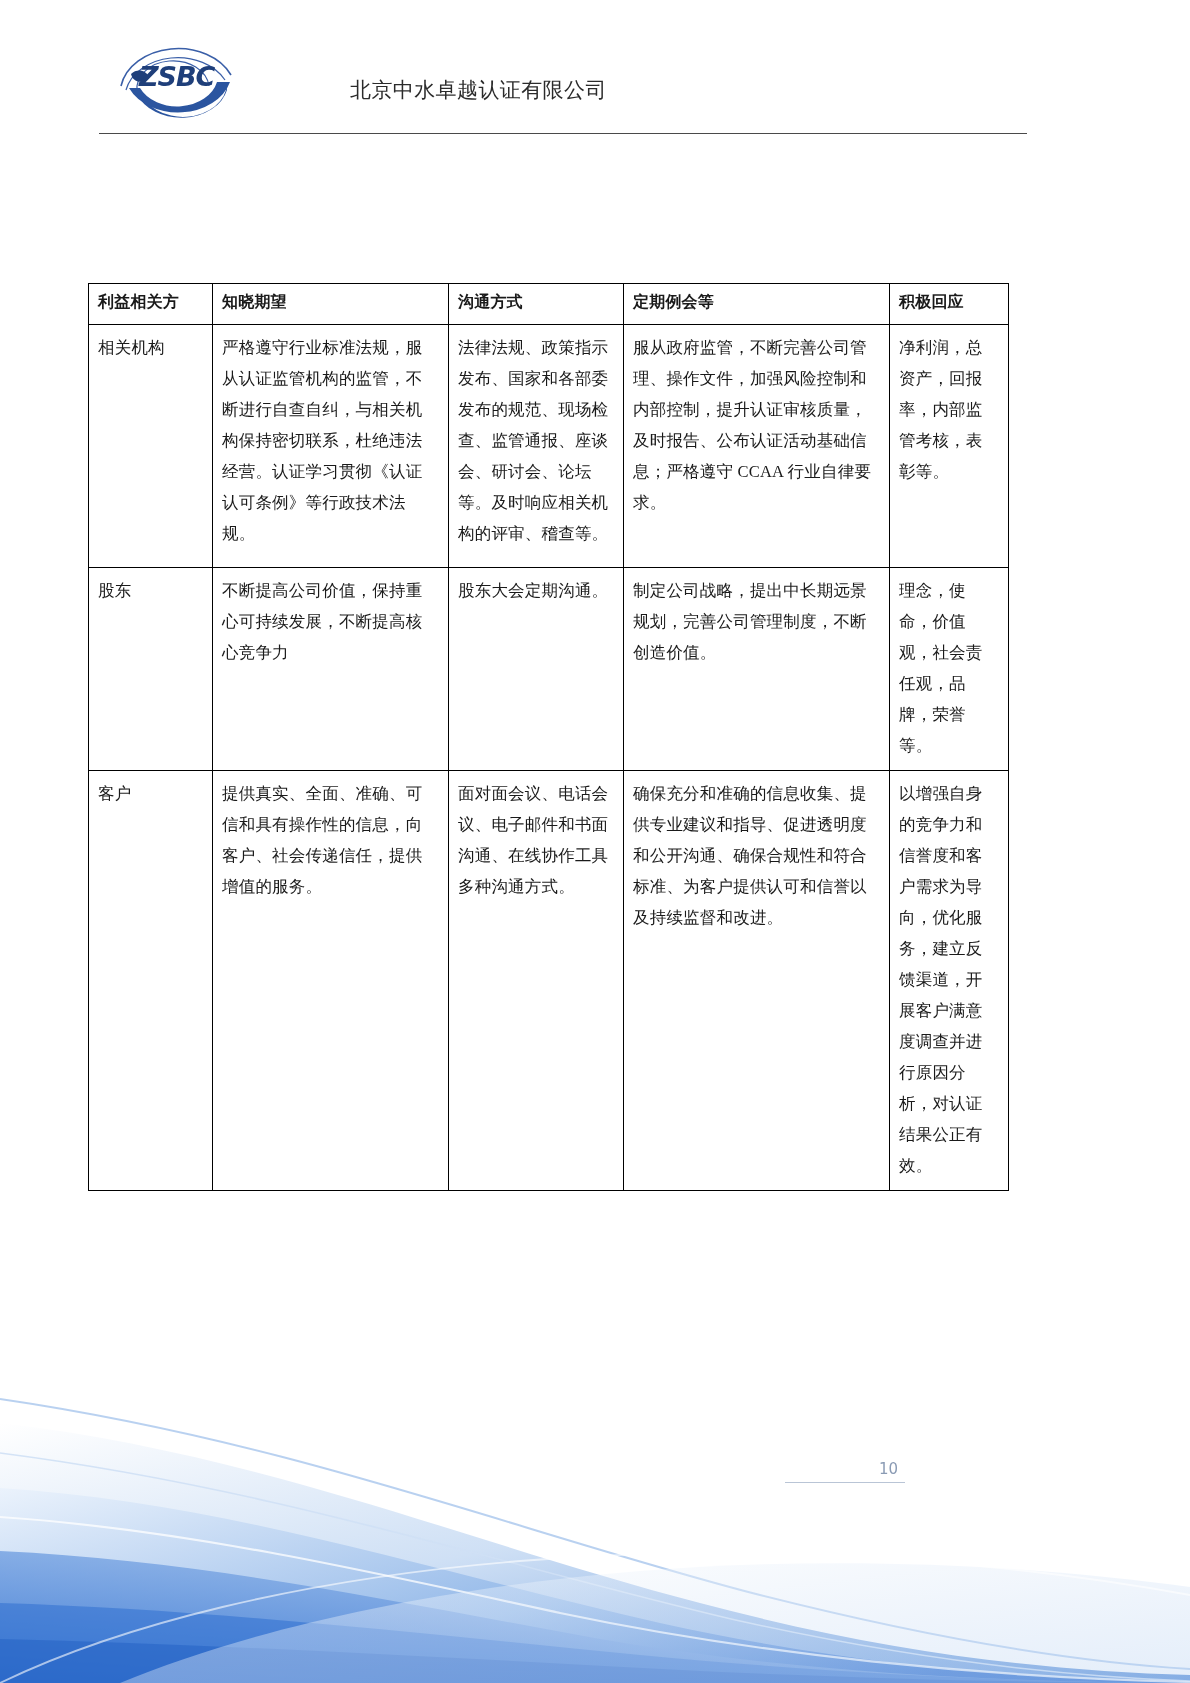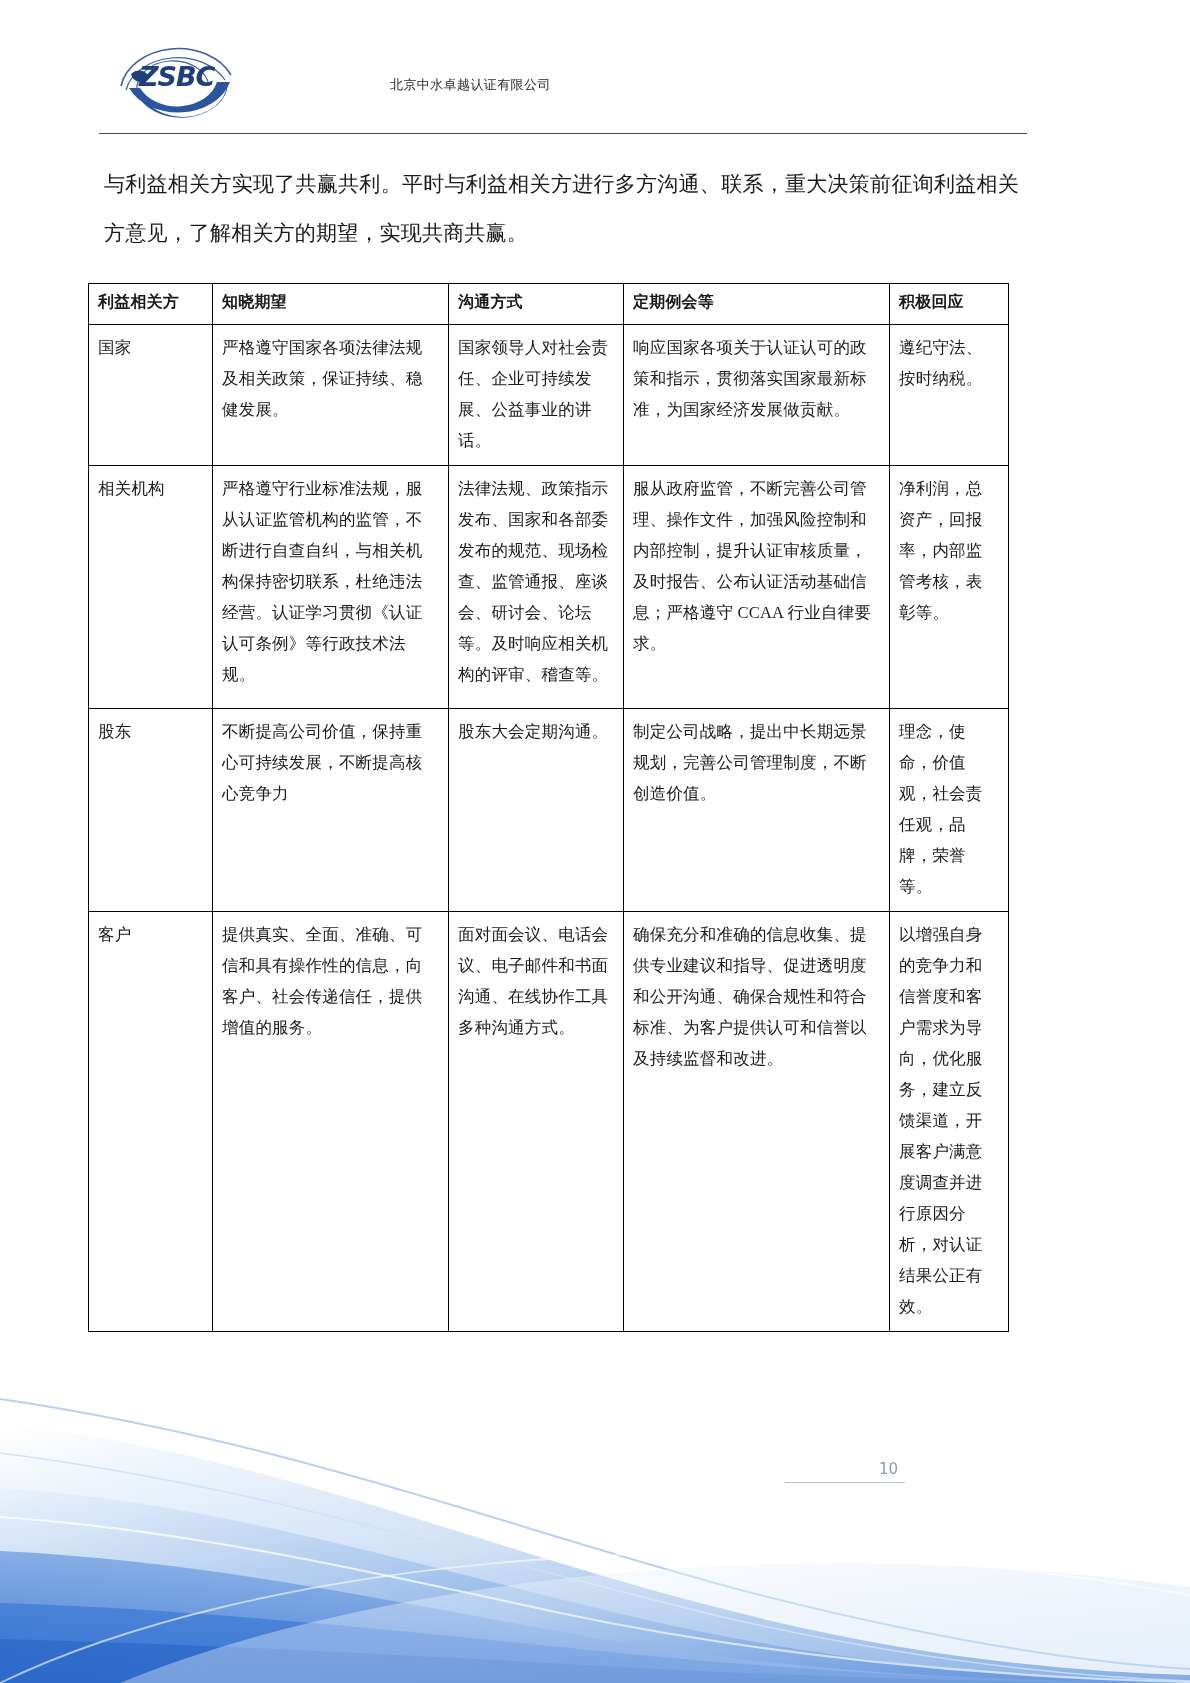--- a/index.html
+++ b/index.html
@@ -37,25 +37,24 @@
     width: 130px;
     height: 90px;
   }
   .logo-svg { display: block; }
 
   .company-name {
     position: absolute;
     left: 350px;
     top: 76px;
     font-family: "DejaVu Sans", "Liberation Sans", sans-serif;
-    font-size: 13px;
+    font-size: 21px;
     color: #2b2b2b;
     letter-spacing: 0.4px;
     white-space: nowrap;
-    margin-left: 40px;
   }
 
   .header-rule {
     position: absolute;
     left: 99px;
     top: 133px;
     width: 928px;
     height: 0;
     border-top: 1.4px solid #4a4a4a;
   }
@@ -166,48 +165,40 @@
           <text x="26" y="58" font-size="27" font-style="italic" letter-spacing="-1">ZSBC</text>
         </g>
       </svg>
     </div>
 
     <div class="company-name">北京中水卓越认证有限公司</div>
 
     <div class="header-rule"></div>
   </div>
 
-  <div class="para">与利益相关方实现了共赢共利。平时与利益相关方进行多方沟通、联系，重大决策前征询利益相关方意见，了解相关方的期望，实现共商共赢。</div>
 
   <div class="table-wrap">
     <table class="stakeholders">
       <colgroup>
         <col class="col-0">
           <col class="col-1">
           <col class="col-2">
           <col class="col-3">
           <col class="col-4">
       </colgroup>
       <thead>
         <tr>
           <th>利益相关方</th>
           <th>知晓期望</th>
           <th>沟通方式</th>
           <th>定期例会等</th>
           <th>积极回应</th>
         </tr>
       </thead>
       <tbody>
-        <tr class="r0">
-          <td>国家</td>
-          <td>严格遵守国家各项法律法规及相关政策，保证持续、稳健发展。</td>
-          <td>国家领导人对社会责任、企业可持续发展、公益事业的讲话。</td>
-          <td>响应国家各项关于认证认可的政策和指示，贯彻落实国家最新标准，为国家经济发展做贡献。</td>
-          <td>遵纪守法、按时纳税。</td>
-        </tr>
         <tr class="r1">
           <td>相关机构</td>
           <td>严格遵守行业标准法规，服从认证监管机构的监管，不断进行自查自纠，与相关机构保持密切联系，杜绝违法经营。认证学习贯彻《认证认可条例》等行政技术法规。</td>
           <td>法律法规、政策指示发布、国家和各部委发布的规范、现场检查、监管通报、座谈会、研讨会、论坛等。及时响应相关机构的评审、稽查等。</td>
           <td>服从政府监管，不断完善公司管理、操作文件，加强风险控制和内部控制，提升认证审核质量，及时报告、公布认证活动基础信息；严格遵守 CCAA 行业自律要求。</td>
           <td>净利润，总资产，回报率，内部监管考核，表彰等。</td>
         </tr>
         <tr class="r2">
           <td>股东</td>
           <td>不断提高公司价值，保持重心可持续发展，不断提高核心竞争力</td>

